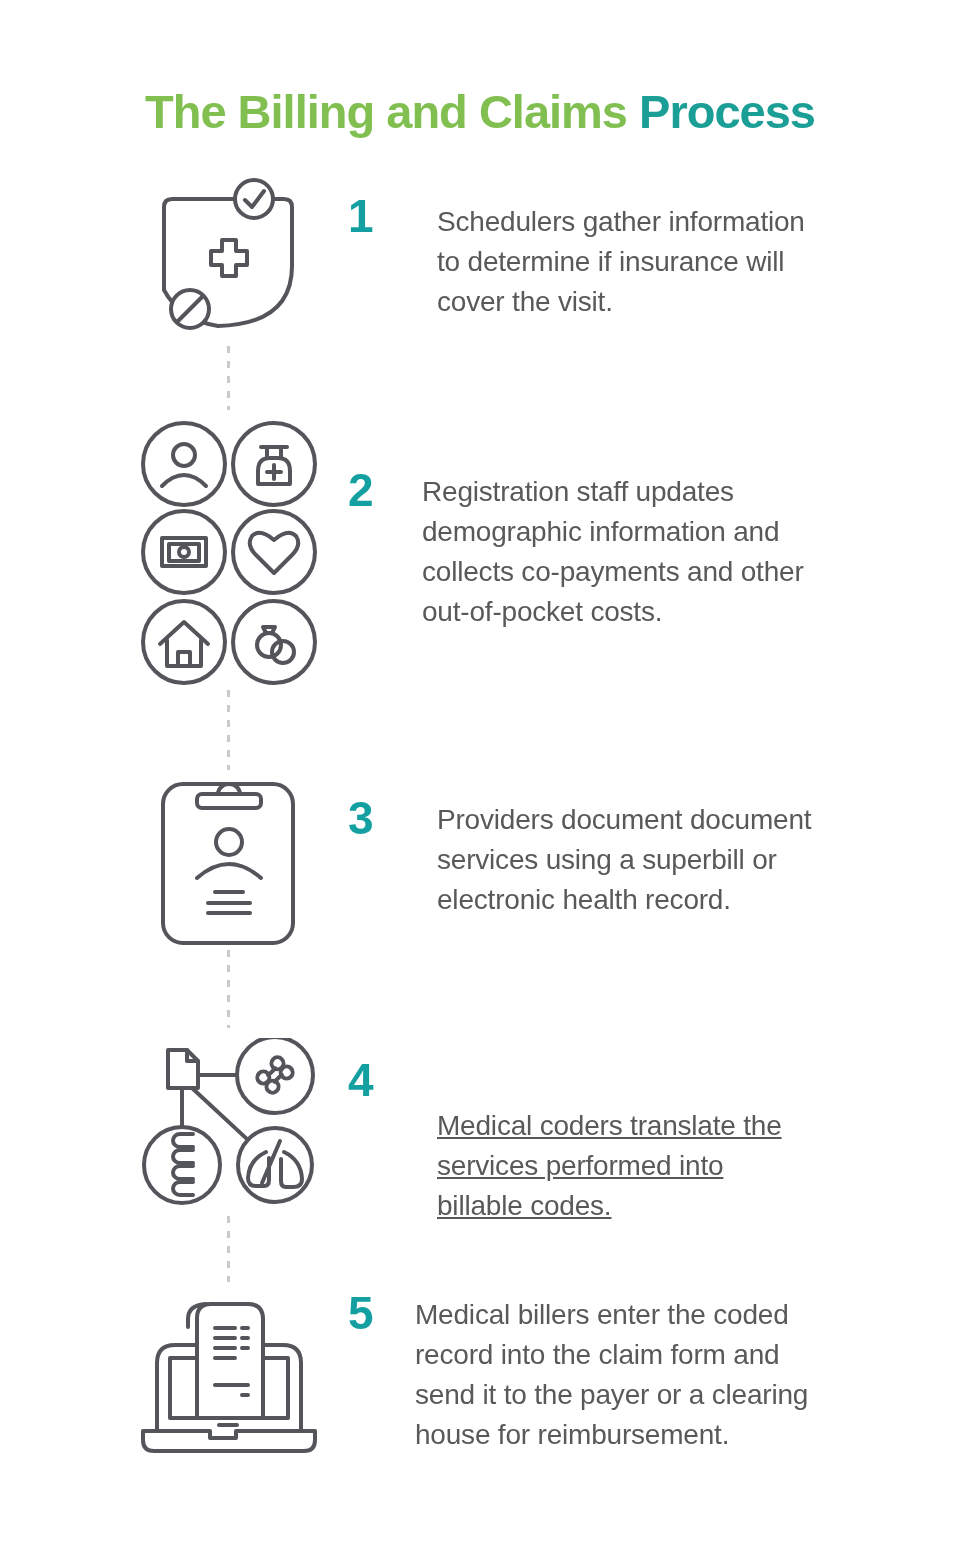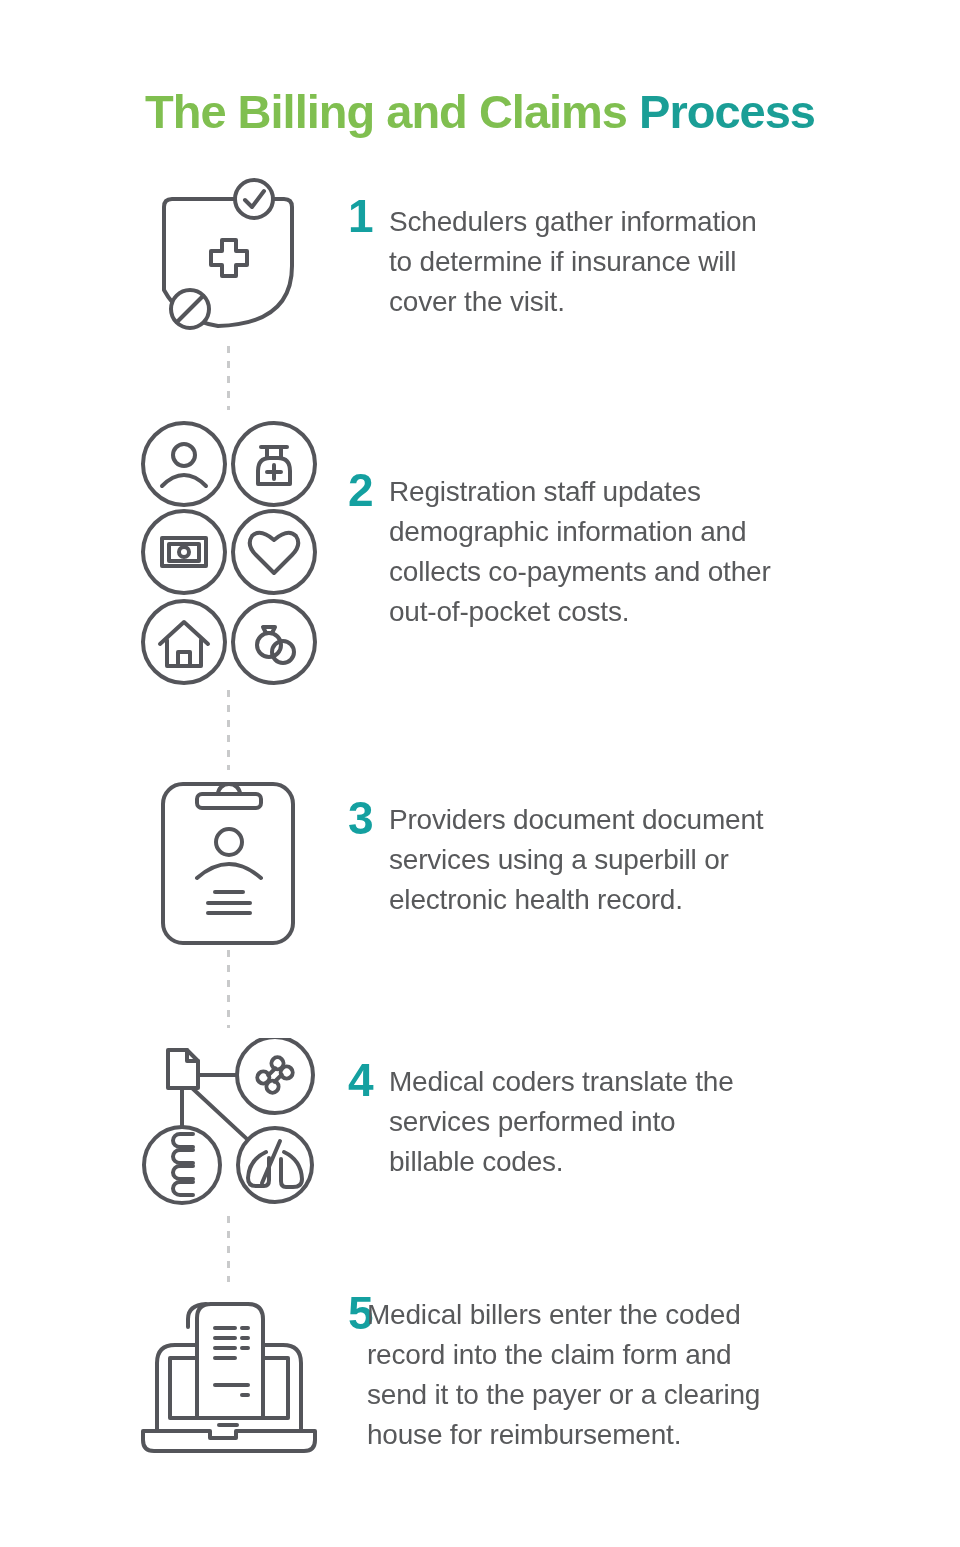--- a/index.html
+++ b/index.html
@@ -31,20 +31,21 @@
     position:absolute;
     font-size:46px;font-weight:700;line-height:1;
     color:var(--number-teal);
   }
   .step-text{
     position:absolute;
     font-size:28px;line-height:40px;
     color:var(--text-gray);
     white-space:pre-line;
     letter-spacing:-0.2px;
+    margin-left:48px;
   }
   .icon{position:absolute;}
   .icon svg{display:block;}
   .icon path,.icon circle,.icon rect,.icon line,.icon polyline,.icon polygon,.icon ellipse{
     fill:none;
     stroke:var(--icon-stroke);
     stroke-width:4;
     stroke-linecap:round;
     stroke-linejoin:round;
   }
@@ -122,21 +123,21 @@
 
         <g>
           <circle cx="134" cy="222" r="41"></circle>
           <circle cx="129" cy="225" r="12"></circle>
           <circle cx="143" cy="232" r="11"></circle>
           <path d="M123,207 H135 L132,213 H126 Z"></path>
         </g>
       </svg>
     </div>
     <div class="step-num" style="left:348px;top:467px;">2</div>
-    <div class="step-text" style="left:389px;top:472px;">Registration staff updates
+    <div class="step-text" style="left:374px;top:472px;">Registration staff updates
 demographic information and
 collects co-payments and other
 out-of-pocket costs.</div>
   </section>
 
   <section>
     <div class="icon" style="left:160px;top:780px;">
       <svg width="136" height="166" viewBox="0 0 136 166">
         <rect x="3" y="4" width="130" height="159" rx="20"></rect>
         <rect x="37" y="14" width="64" height="14" rx="5"></rect>
@@ -188,21 +189,21 @@
 
         <g>
           <circle class="mask" cx="135" cy="127" r="37"></circle>
           <path d="M140,103 L122,145"></path>
           <path d="M126,114 Q109,122 108,140 Q108,148 116,148 H124 Q129,148 129,142 V120"></path>
           <path d="M144,114 Q161,122 162,141 Q162,149 153,149 H146 Q141,149 141,143 V121"></path>
         </g>
       </svg>
     </div>
     <div class="step-num" style="left:348px;top:1057px;">4</div>
-    <div class="step-text" style="left:389px;top:1062px;">Medical coders translate the
+    <div class="step-text" style="left:389px;top:1106px;text-decoration:underline;">Medical coders translate the
 services performed into
 billable codes.</div>
   </section>
 
   <section>
     <div class="icon" style="left:140px;top:1290px;">
       <svg width="178" height="166" viewBox="0 0 178 166">
 
         <path d="M17,141 V73 Q17,55 35,55 H143 Q161,55 161,73 V141"></path>
         <rect x="30" y="68" width="118" height="60"></rect>

